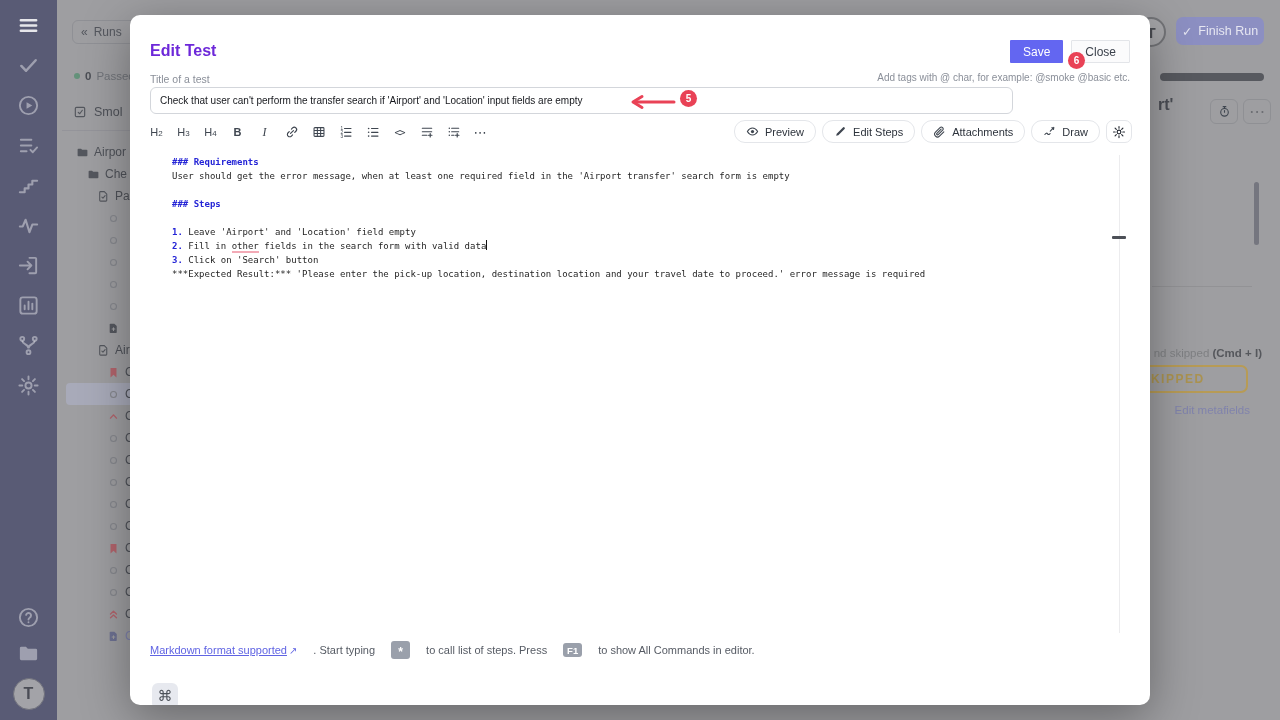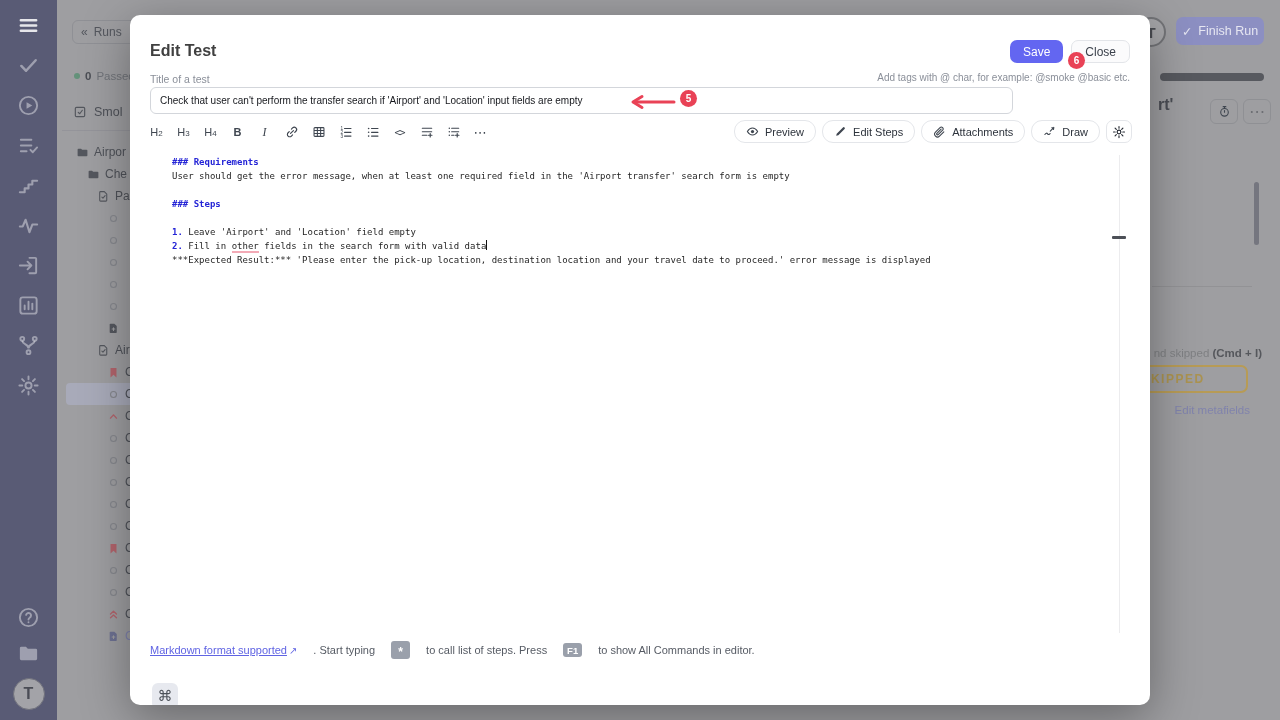--- a/index.html
+++ b/index.html
@@ -46,23 +46,23 @@
   .r-divider{position:absolute;left:1152px;top:286px;width:100px;height:1px;background:#929295;}
   .skip-hint{position:absolute;left:1100px;top:347px;width:162px;text-align:right;font-size:11.5px;color:#7f8083;}
   .skip-hint b{color:#55575c;}
   .skip-badge{position:absolute;left:1098px;top:365px;width:150px;height:28px;border:2px solid #b79b56;border-radius:7px;
               box-sizing:border-box;color:#ab9350;font-weight:bold;font-size:12px;letter-spacing:1.5px;
               display:flex;align-items:center;justify-content:center;}
   .metafields{position:absolute;left:1100px;top:404px;width:150px;text-align:right;font-size:11.5px;color:#8083ac;}
   
   .modal{position:absolute;left:130px;top:15px;width:1020px;height:690px;background:#fff;border-radius:10px;
          box-shadow:0 12px 48px rgba(0,0,0,.35);z-index:5;overflow:hidden;}
-  .m-title{position:absolute;left:20px;top:27px;font-size:16px;font-weight:bold;color:#404040;}
+  .m-title{position:absolute;left:20px;top:27px;font-size:16px;font-weight:bold;color:#6d28d9;}
   .m-actions{position:absolute;right:20px;top:25px;display:flex;gap:8px;}
-  .btn{height:23px;border:none;border-radius:7px;font-size:12px;display:flex;align-items:center;padding:0 13px;cursor:default;
+  .btn{height:23px;border:none;border-radius:1px;font-size:12px;display:flex;align-items:center;padding:0 13px;cursor:default;
        font-family:inherit;}
   .btn-save{background:#6366f1;color:#fff;}
   .btn-close{background:#fbfbfc;color:#3c424c;border:1px solid #e3e5e9;}
   .num-badge{position:absolute;width:17px;height:17px;border-radius:50%;background:#e94256;color:#fff;font-size:10px;
              font-weight:bold;display:flex;align-items:center;justify-content:center;z-index:7;}
   .badge-save{left:938px;top:37px;}
   .badge-arrow{left:550px;top:75px;}
   .field-label{position:absolute;left:20px;top:58px;font-size:10.5px;color:#8a8f99;}
   .tags-hint{position:absolute;right:20px;top:57px;font-size:10px;color:#8a8f99;margin-left:19px;}
   .title-input{position:absolute;left:20px;top:72px;width:863px;height:27px;box-sizing:border-box;border:1px solid #d3d6db;
@@ -513,21 +513,22 @@
       </div>
 
     <div class="editor" id="editor">
         <div class="ed-line"><span class="sg-h">### Requirements</span></div>
         <div class="ed-line"><span class="sg-t">User should get the error message, when at least one required field in the 'Airport transfer' search form is empty</span></div>
         <div class="ed-line">&nbsp;</div>
         <div class="ed-line"><span class="sg-h">### Steps</span></div>
         <div class="ed-line">&nbsp;</div>
         <div class="ed-line"><span class="sg-n">1. </span><span class="sg-t">Leave 'Airport' and 'Location' field empty</span></div>
         <div class="ed-line"><span class="sg-n">2. </span><span class="sg-t">Fill in </span><span class="sg-m">other</span><span class="sg-t"> fields in the search form with valid data</span><span class="caret"></span></div>
-        <div class="ed-line"><span class="sg-t">***Expected Result:*** 'Please enter the pick-up location, destination location and your travel date to proceed.' error message is displayed</span></div>
+        <div class="ed-line"><span class="sg-n">3. </span><span class="sg-t">Click on 'Search' button</span></div>
+        <div class="ed-line"><span class="sg-t">***Expected Result:*** 'Please enter the pick-up location, destination location and your travel date to proceed.' error message is required</span></div>
       </div>
     <div class="ed-rule"></div>
     <div class="ed-dash"></div>
 
     <div class="md-footer">
       <span class="md-link"><span>Markdown format supported</span><span class="md-arrow">↗</span></span>
       <span>. Start typing</span>
       <span class="kbd kbd-star">*</span>
       <span>to call list of steps. Press</span>
       <span class="kbd">F1</span>

